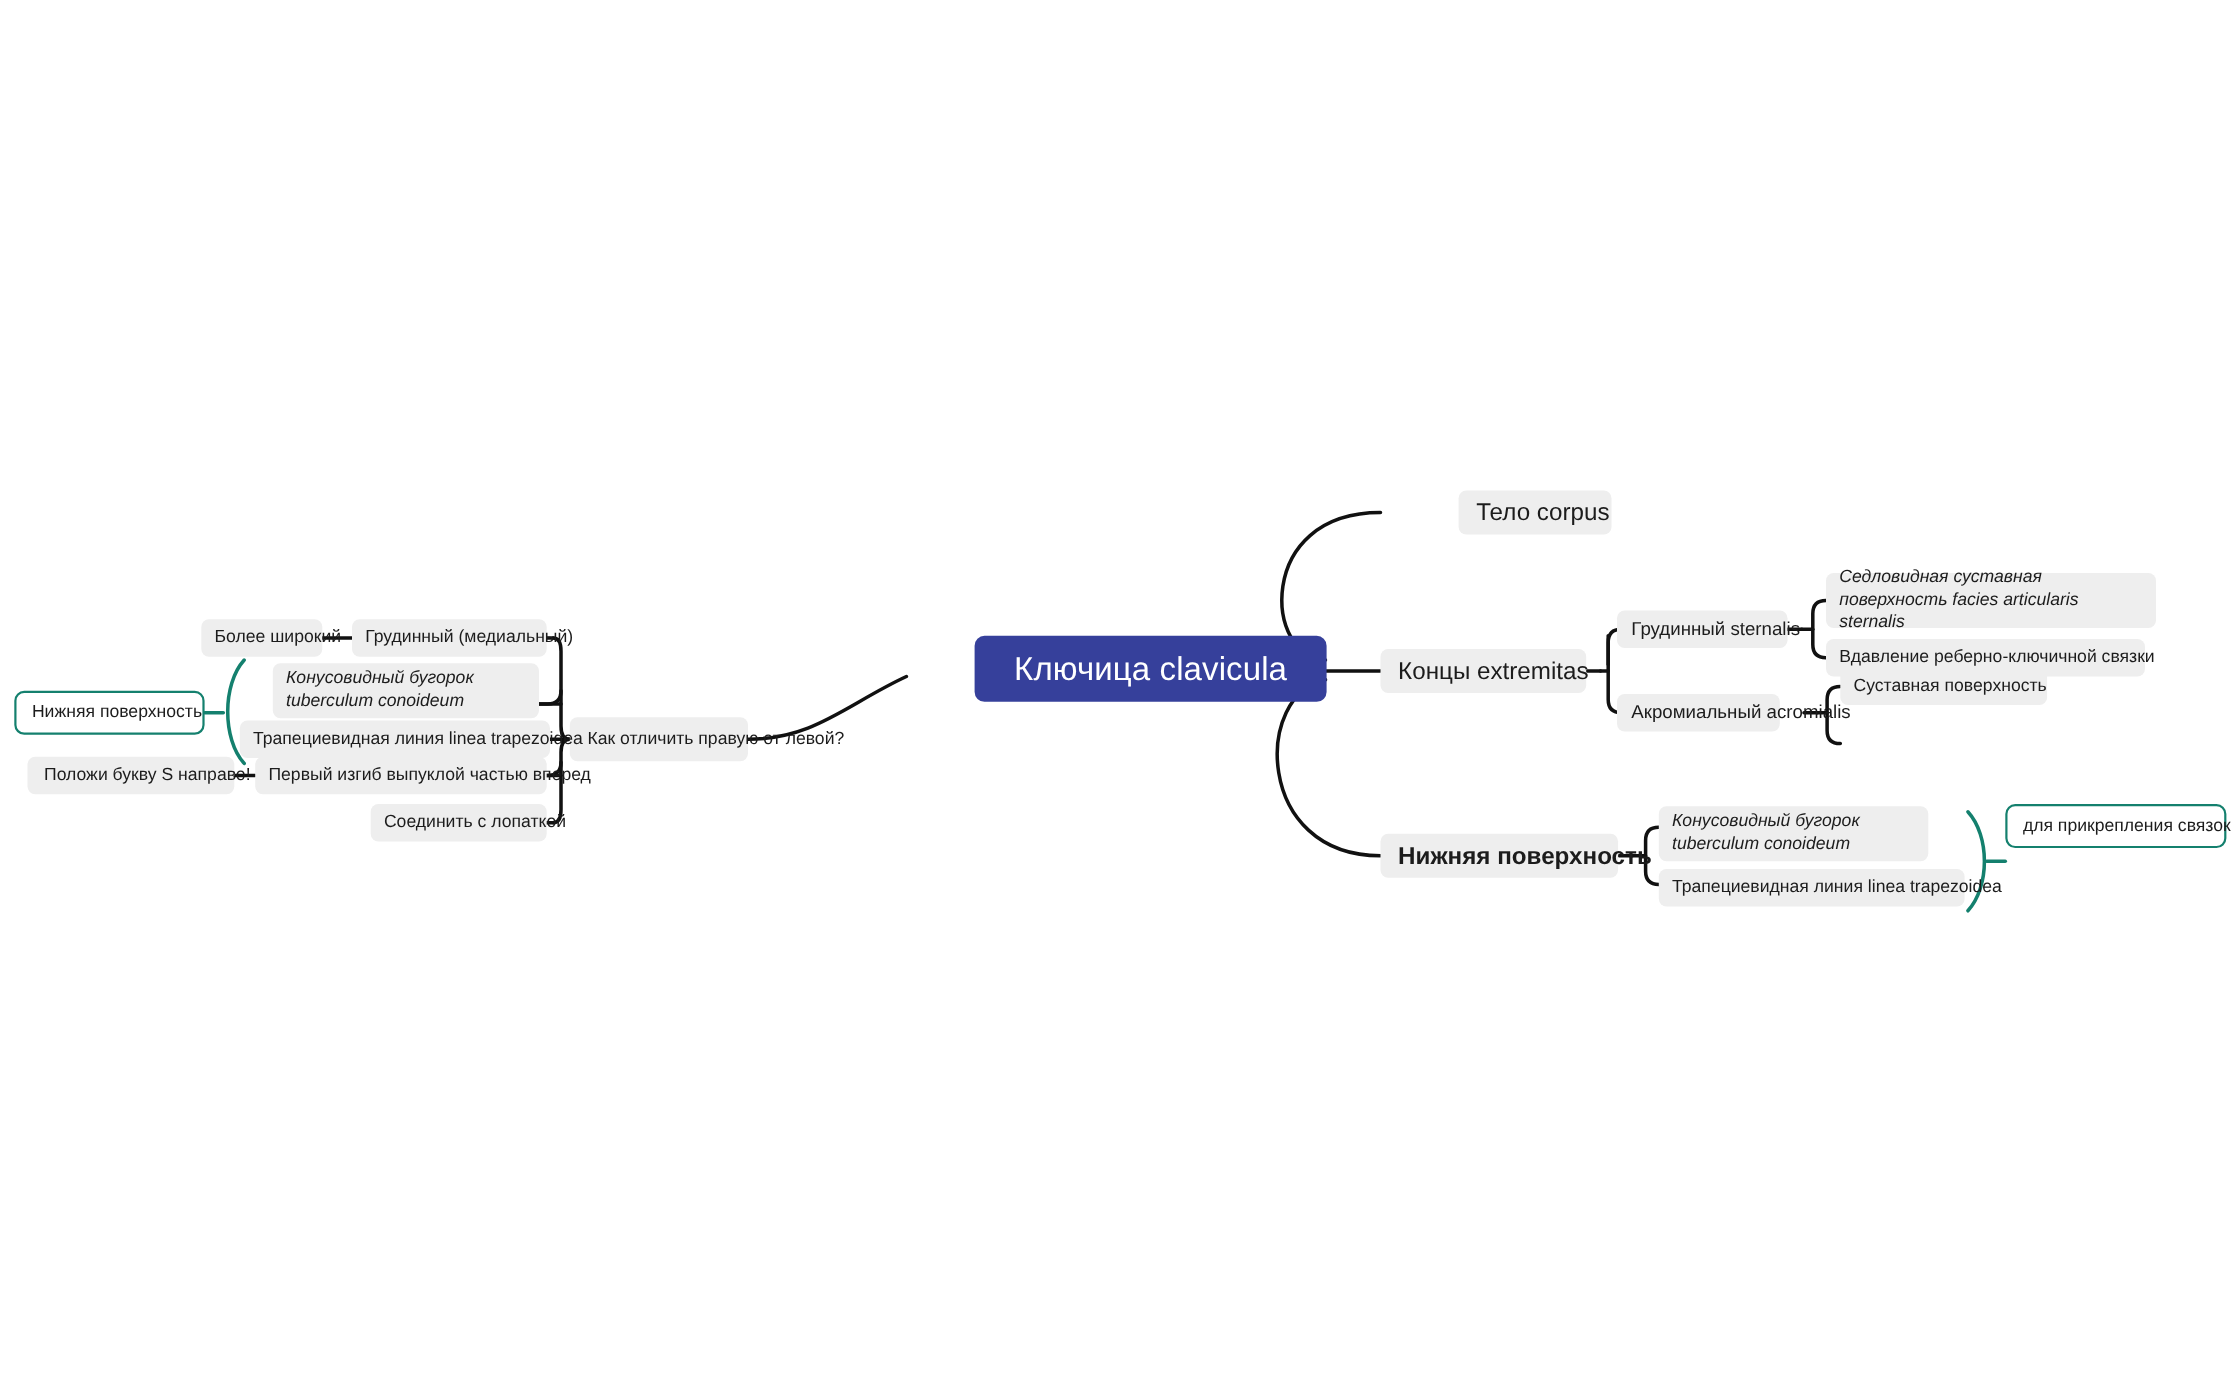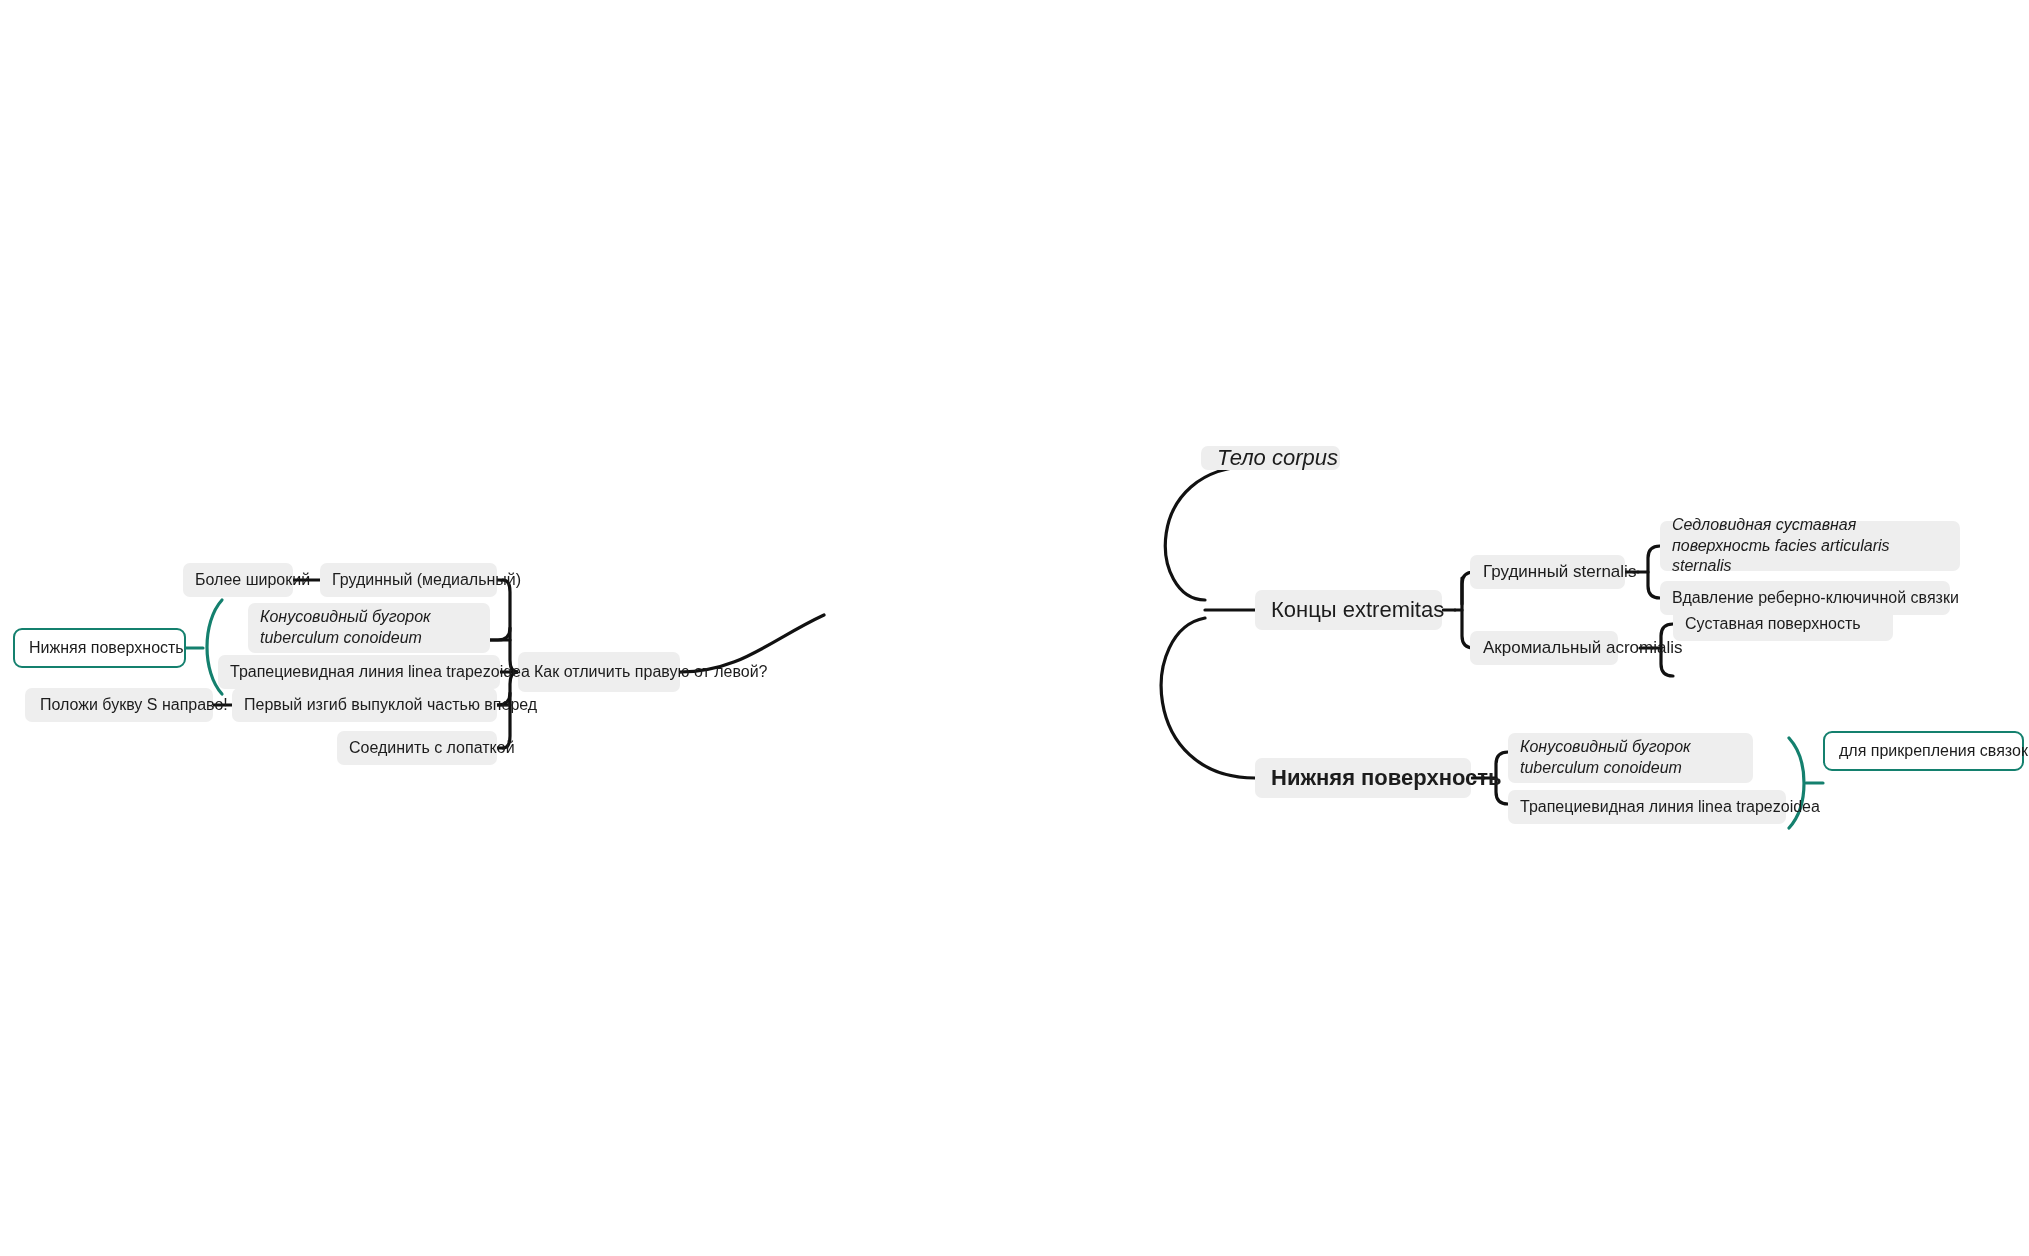--- a/index.html
+++ b/index.html
@@ -127,22 +127,25 @@
     </g>
 
     <g stroke="#14806e" stroke-width="3.2" fill="none" stroke-linecap="round">
       <path d="M222 600 C 202 622, 202 672, 222 694"></path>
       <path d="M186 648 L 203 648"></path>
       <path d="M1789 738 C 1809 760, 1809 806, 1789 828"></path>
       <path d="M1806 783 L 1823 783"></path>
     </g>
   </svg>
 
-
-  <div class="node lvl1" style="left:1201px; top:446px; width:139px; height:24px;font-style:italic;">
+  <div class="node root" style="left:886px; top:578px; width:320px; height:60px;">
+    <span>Ключица clavicula</span>
+  </div>
+
+  <div class="node lvl1" style="left:1326px; top:446px; width:139px; height:40px;">
     <span>Тело corpus</span>
   </div>
 
   <div class="node lvl1" style="left:1255px; top:590px; width:187px; height:40px;">
     <span>Концы extremitas</span>
   </div>
 
   <div class="node lvl1 bold" style="left:1255px; top:758px; width:216px; height:40px;">
     <span>Нижняя поверхность</span>
   </div>
@@ -156,21 +159,21 @@
   </div>
 
   <div class="node lvl3 wrap" style="left:1660px; top:521px; width:300px; height:50px;">
     <span>Седловидная суставная поверхность facies articularis sternalis</span>
   </div>
 
   <div class="node lvl3" style="left:1660px; top:581px; width:290px; height:34px;">
     <span>Вдавление реберно-ключичной связки</span>
   </div>
 
-  <div class="node lvl3" style="left:1673px; top:607px; width:220px; height:34px;">
+  <div class="node lvl3" style="left:1673px; top:607px; width:188px; height:34px;">
     <span>Суставная поверхность</span>
   </div>
 
 
   <div class="node lvl3 wrap" style="left:1508px; top:733px; width:245px; height:50px;">
     <span>Конусовидный бугорок tuberculum conoideum</span>
   </div>
 
   <div class="node lvl3" style="left:1508px; top:790px; width:278px; height:34px;">
     <span>Трапециевидная линия linea trapezoidea</span>

